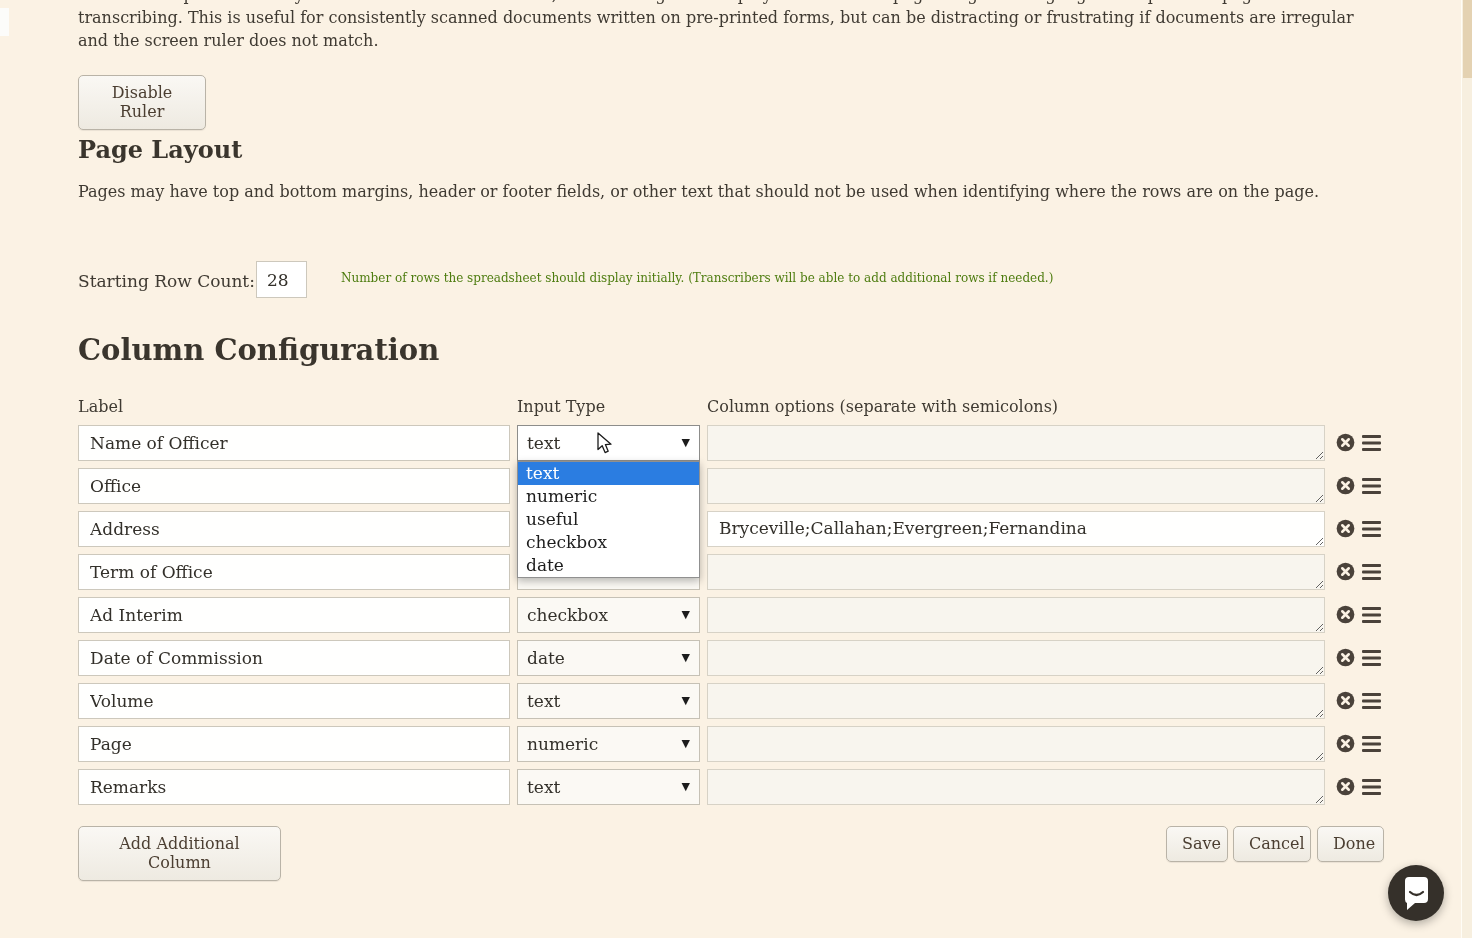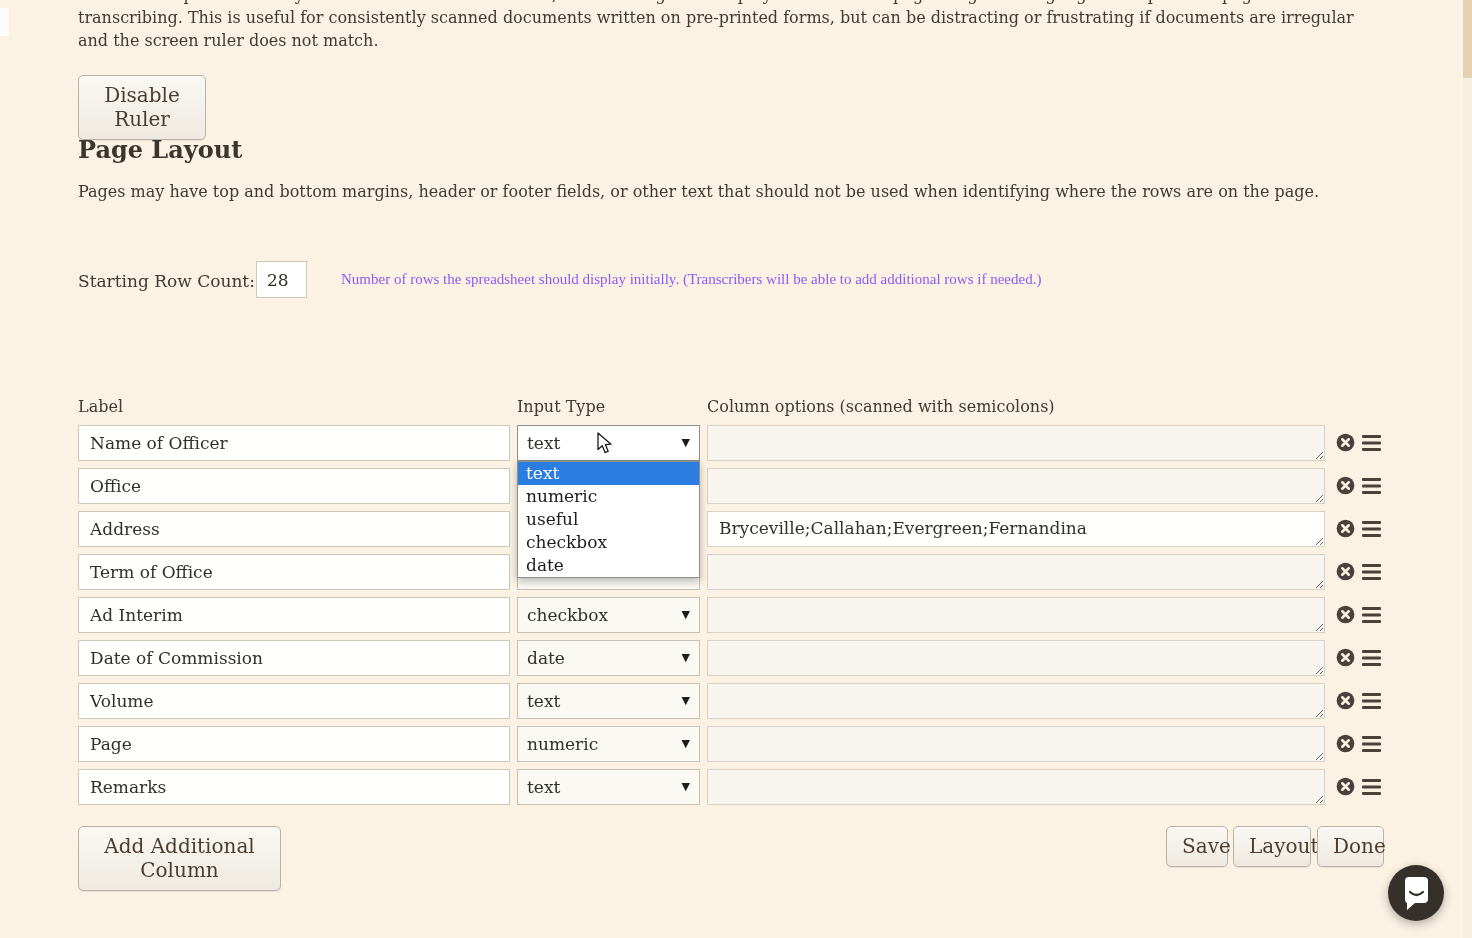--- a/index.html
+++ b/index.html
@@ -7,29 +7,29 @@
   body { font-family:"DejaVu Serif", serif; background:#fbf2e4; color:#413c34; }
   #stage { position:relative; width:1472px; height:938px; overflow:hidden; }
 
   .para { position:absolute; left:78px; width:1306px; font-size:16px; line-height:23px; color:#3f3a32; }
   h2 { position:absolute; left:78px; font-weight:700; color:#3a352d; }
   .h-small { font-size:24px; }
   .h-big   { font-size:29px; }
 
   .btn {
     position:absolute; display:inline-block;
-    font-family:"DejaVu Serif", serif; font-size:20px; color:#4b3e31;
+    font-family:"DejaVu Serif", serif; font-size:16px; color:#4b3e31;
     background:linear-gradient(#faf8f4,#eeeae1);
     border:1px solid #b9b3a7; border-radius:5px;
     padding:7px 15px 8px; cursor:pointer; box-shadow:0 1px 1px rgba(0,0,0,.07);
     text-align:center;
   }
 
   .field-label { position:absolute; font-size:17px; color:#3f3a32; }
-  .help-text { position:absolute; font-size:15px; color:#8b5cf6;font-family:Liberation Serif, serif; }
+  .help-text { position:absolute; font-size:12px; color:#4d7c0f; }
 
   input.text-field {
     position:absolute; font-family:"DejaVu Serif", serif; font-size:17px; color:#33302a;
     background:#ffffff; border:1px solid #cdc8bc; padding:0 10px; height:37px; outline:none;
   }
 
   .col-header { position:absolute; font-size:16px; color:#3f3a32;text-align:right; }
 
   .row-label {
     position:absolute; left:78px; width:432px; height:36px;
@@ -93,24 +93,25 @@
 
   <button class="btn" style="left:78px; top:75px; width:128px;">Disable Ruler</button>
 
   <h2 class="h-small" style="top:135px;">Page Layout</h2>
   <p class="para" style="top:180px;">Pages may have top and bottom margins, header or footer fields, or other text that should not be used when identifying where the rows are on the page.</p>
 
   <span class="field-label" style="left:78px; top:271px;">Starting Row Count:</span>
   <input class="text-field" style="left: 256px; top: 261px; width: 51px;" value="28">
   <span class="help-text" style="left:341px; top:271px;">Number of rows the spreadsheet should display initially. (Transcribers will be able to add additional rows if needed.)</span>
 
+  <h2 class="h-big" style="top:333px;">Column Configuration</h2>
 
   <span class="col-header" style="left:78px;  top:397px;">Label</span>
   <span class="col-header" style="left:517px; top:397px;">Input Type</span>
-  <span class="col-header" style="left:707px; top:397px;">Column options (scanned with semicolons)</span>
+  <span class="col-header" style="left:707px; top:397px;">Column options (separate with semicolons)</span>
 
   <div>
     <input class="row-label" style="top: 425px;" value="Name of Officer">
     <div class="select-box open" style="top:425px;">
       <span>text</span>
       <span class="caret">▼</span>
     </div>
     <textarea class="options-field" style="top: 425px;"></textarea>
     <span class="icon-btn" style="left:1336px; top:433px;">
       <svg width="19" height="19" viewBox="0 0 20 20">
@@ -309,21 +310,21 @@
   </div>
 
   <div id="cursor">
     <svg width="21" height="23" viewBox="0 0 21 23">
       <path d="M2 1 L2 17.5 L6.2 13.8 L9.1 20.6 L12.2 19.2 L9.4 12.6 L15 12.2 Z" fill="#ffffff" stroke="#1a1a1a" stroke-width="1.3" stroke-linejoin="round"></path>
     </svg>
   </div>
 
   <button class="btn" style="left:78px;  top:826px; width:203px;">Add Additional Column</button>
   <button class="btn" style="left:1166px; top:826px; width:62px;">Save</button>
-  <button class="btn" style="left:1233px; top:826px; width:78px;">Layout</button>
+  <button class="btn" style="left:1233px; top:826px; width:78px;">Cancel</button>
   <button class="btn" style="left:1317px; top:826px; width:67px;">Done</button>
 
 
   <div id="chat-launcher">
     <span>
       <svg width="56" height="56" viewBox="0 0 56 56">
         <path d="M21 14 h15 a4 4 0 0 1 4 4 v18 a4 4 0 0 1 -4 4 h-9 l-8 7 v-7 a4 4 0 0 1 -2 -3.5 v-18.5 a4 4 0 0 1 4 -4 z" fill="#ffffff"></path>
         <path d="M22 29 q6.5 6 13 0" stroke="#35302a" stroke-width="2.2" fill="none" stroke-linecap="round"></path>
       </svg>
     </span>

